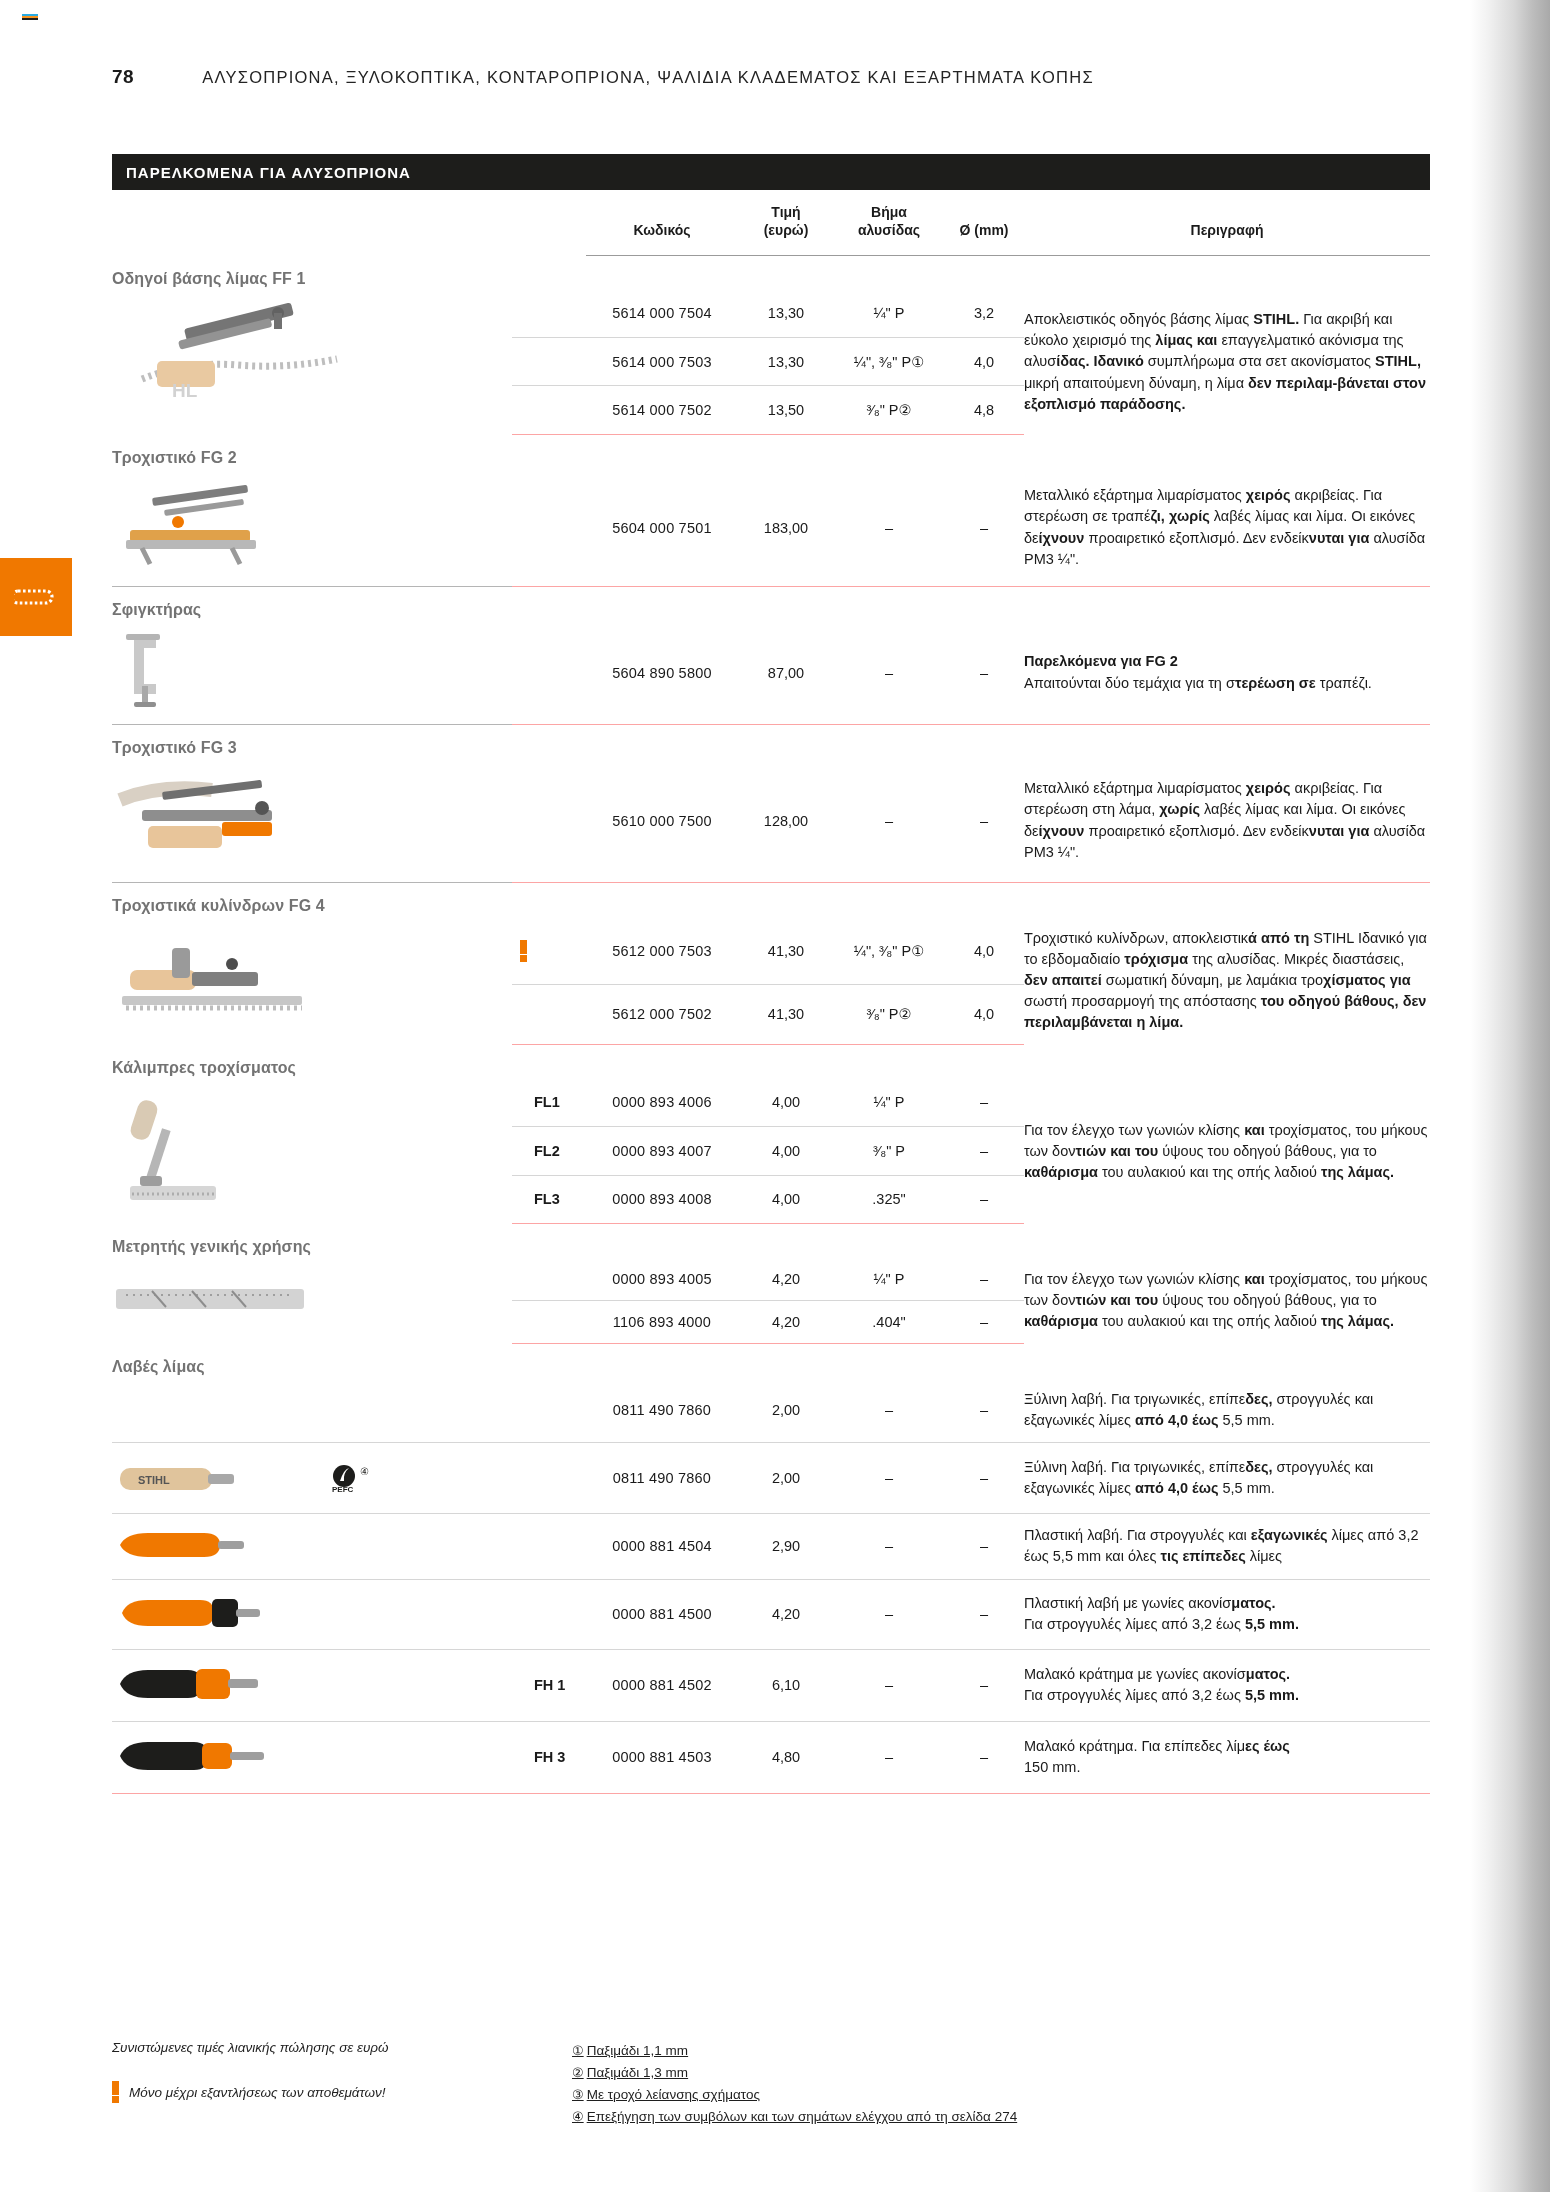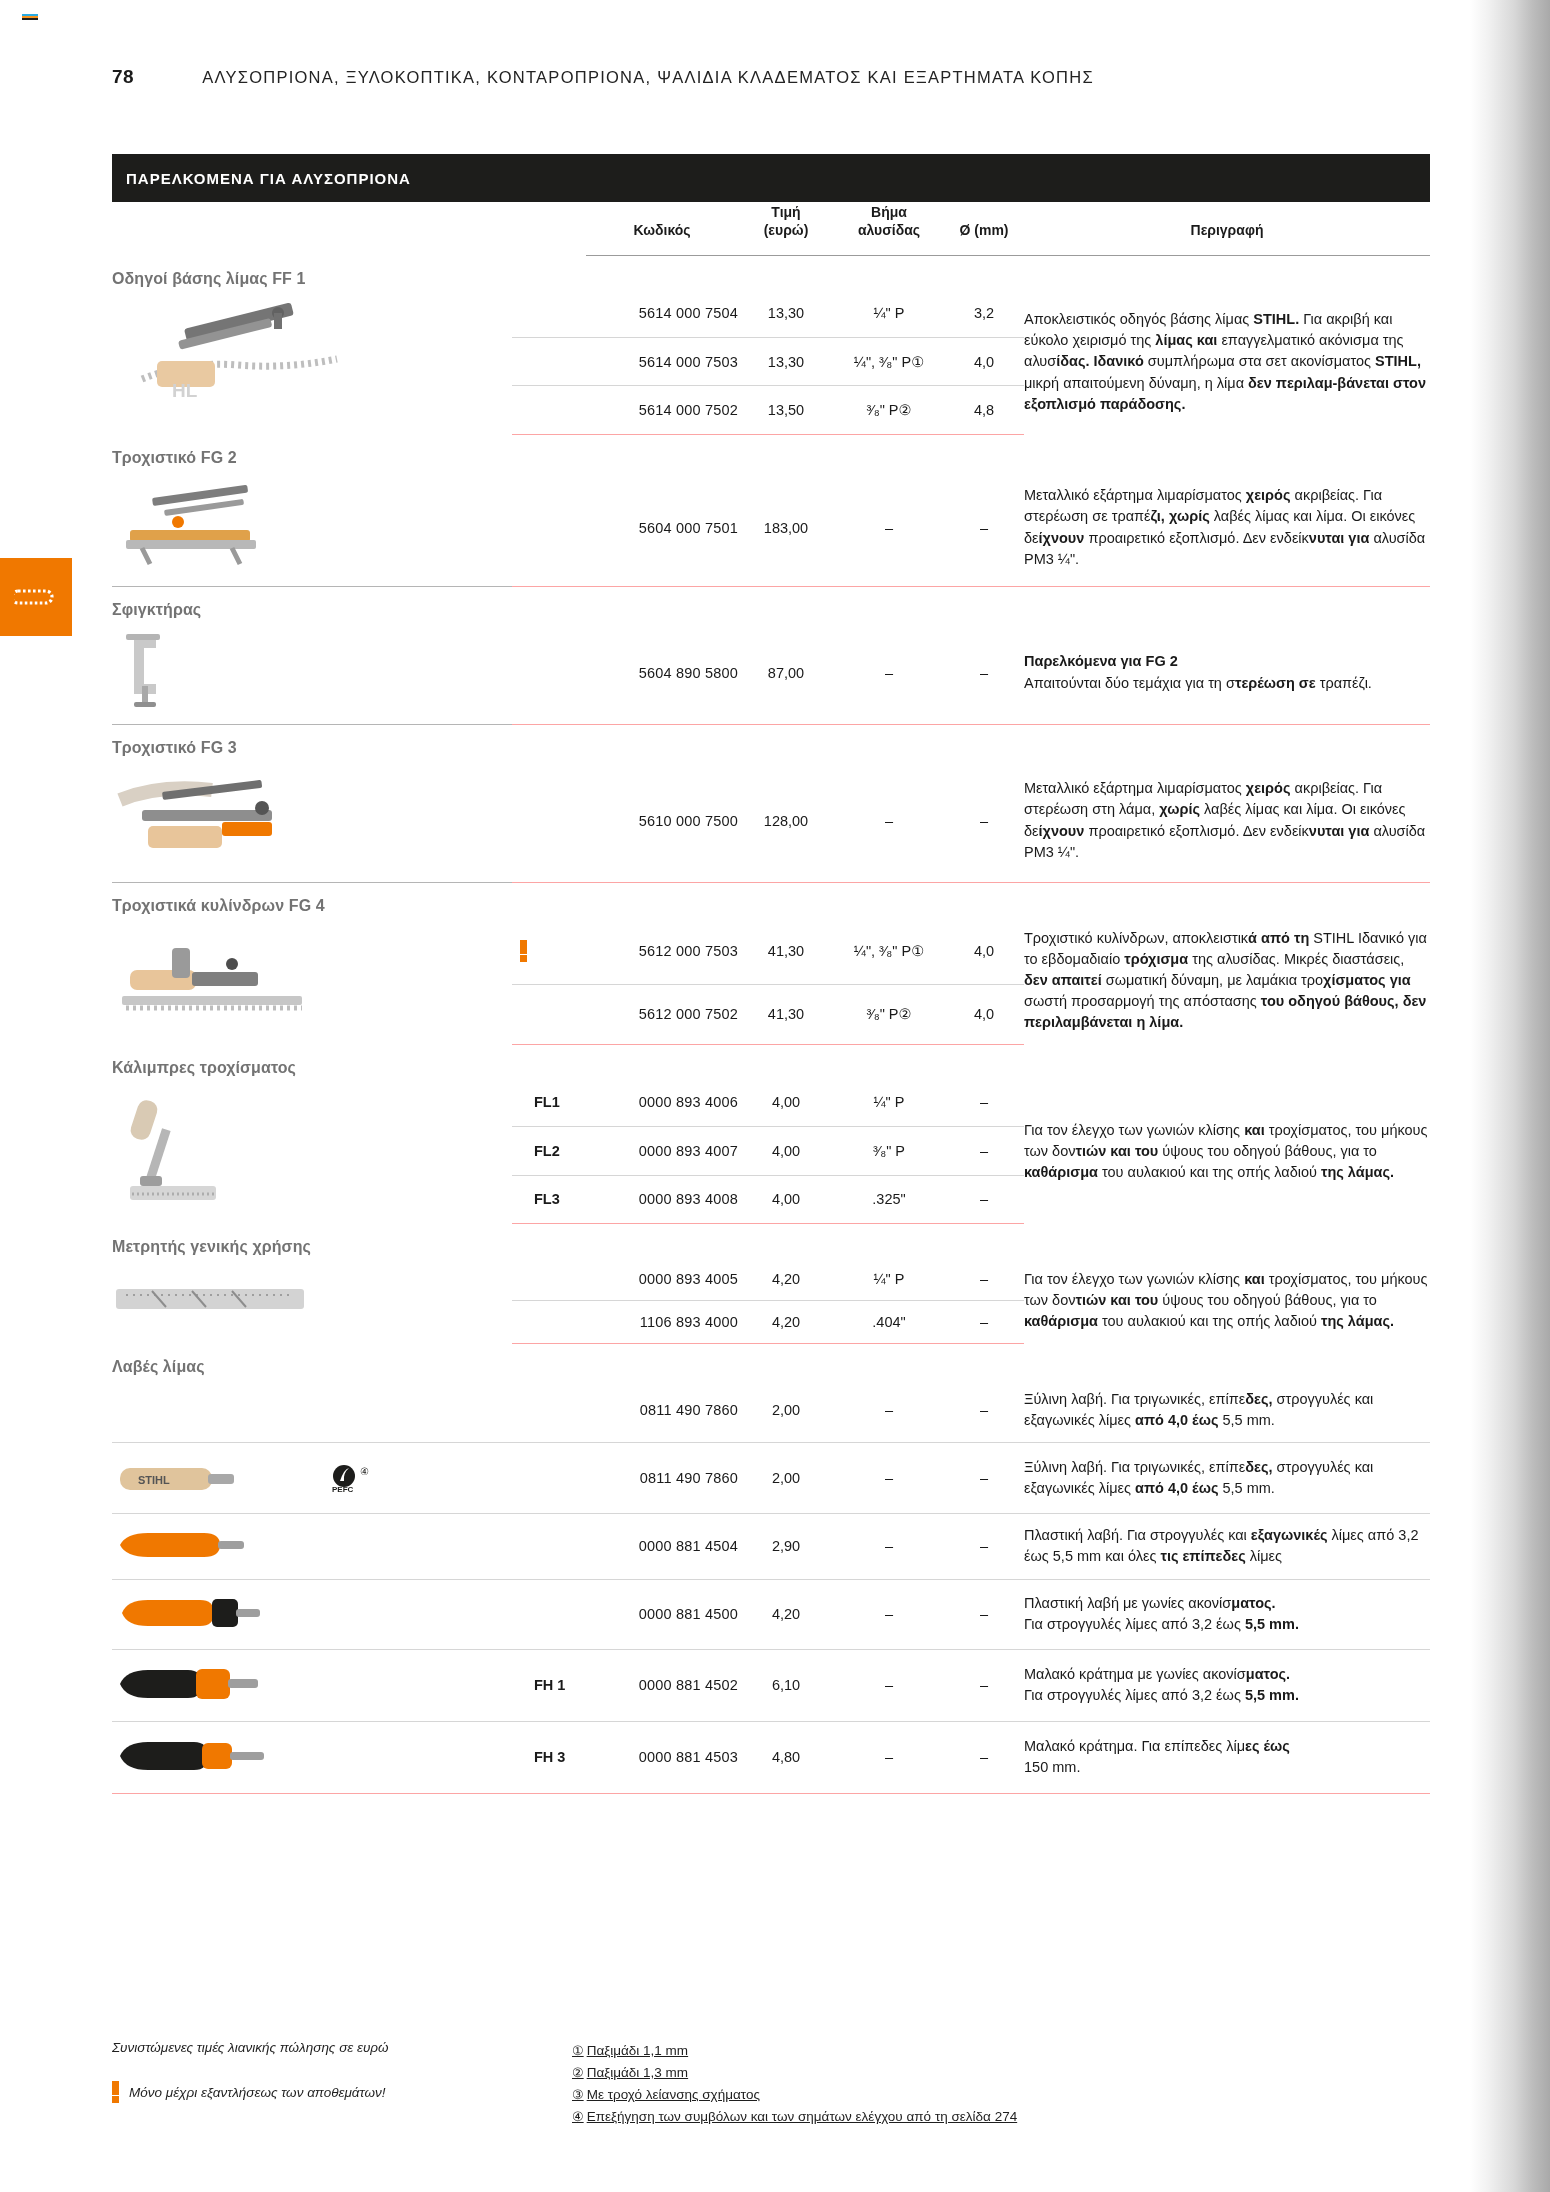--- a/index.html
+++ b/index.html
@@ -53,21 +53,21 @@
     font-size: 19px; font-weight: 700; letter-spacing: .5px;
   }
   #header-title {
     font-size: 16.5px; font-weight: 400; letter-spacing: 1.25px;
     color: #232323;
   }
 
   
   #banner {
     position: absolute; left: 112px; top: 154px;
-    width: 1318px; height: 48px;
+    width: 1318px; height: 36px;
     background: #1d1d1b;
     display: flex; align-items: center;
   }
   #banner-title {
     color: #fff; font-size: 15px; font-weight: 700; letter-spacing: 1px;
     padding-left: 14px;
   }
 
   
   #table {
@@ -107,21 +107,21 @@
     font-size: 16px; font-weight: 700; color: #737373; letter-spacing: .1px;
   }
 
   
   tr.data-row td {
     font-size: 14.5px;
     color: #1a1a1a;
     padding: 11px 0;
     vertical-align: middle;
   }
-  td.c-code  { text-align: right; letter-spacing: .2px; }
+  td.c-code  { text-align: center; letter-spacing: .2px; }
   td.c-price { text-align: center; }
   td.c-pitch { text-align: center; }
   td.c-dia   { text-align: center; }
   td.c-var   { text-align: left; font-weight: 700; font-size: 15px; padding-left: 2px;}
   td.c-badge { text-align: center; }
 
   td.c-desc {
     font-size: 13.2px; line-height: 1.45; color: #1a1a1a;
     padding-left: 22px; padding-right: 4px;
     vertical-align: top; padding-top: 6px;

